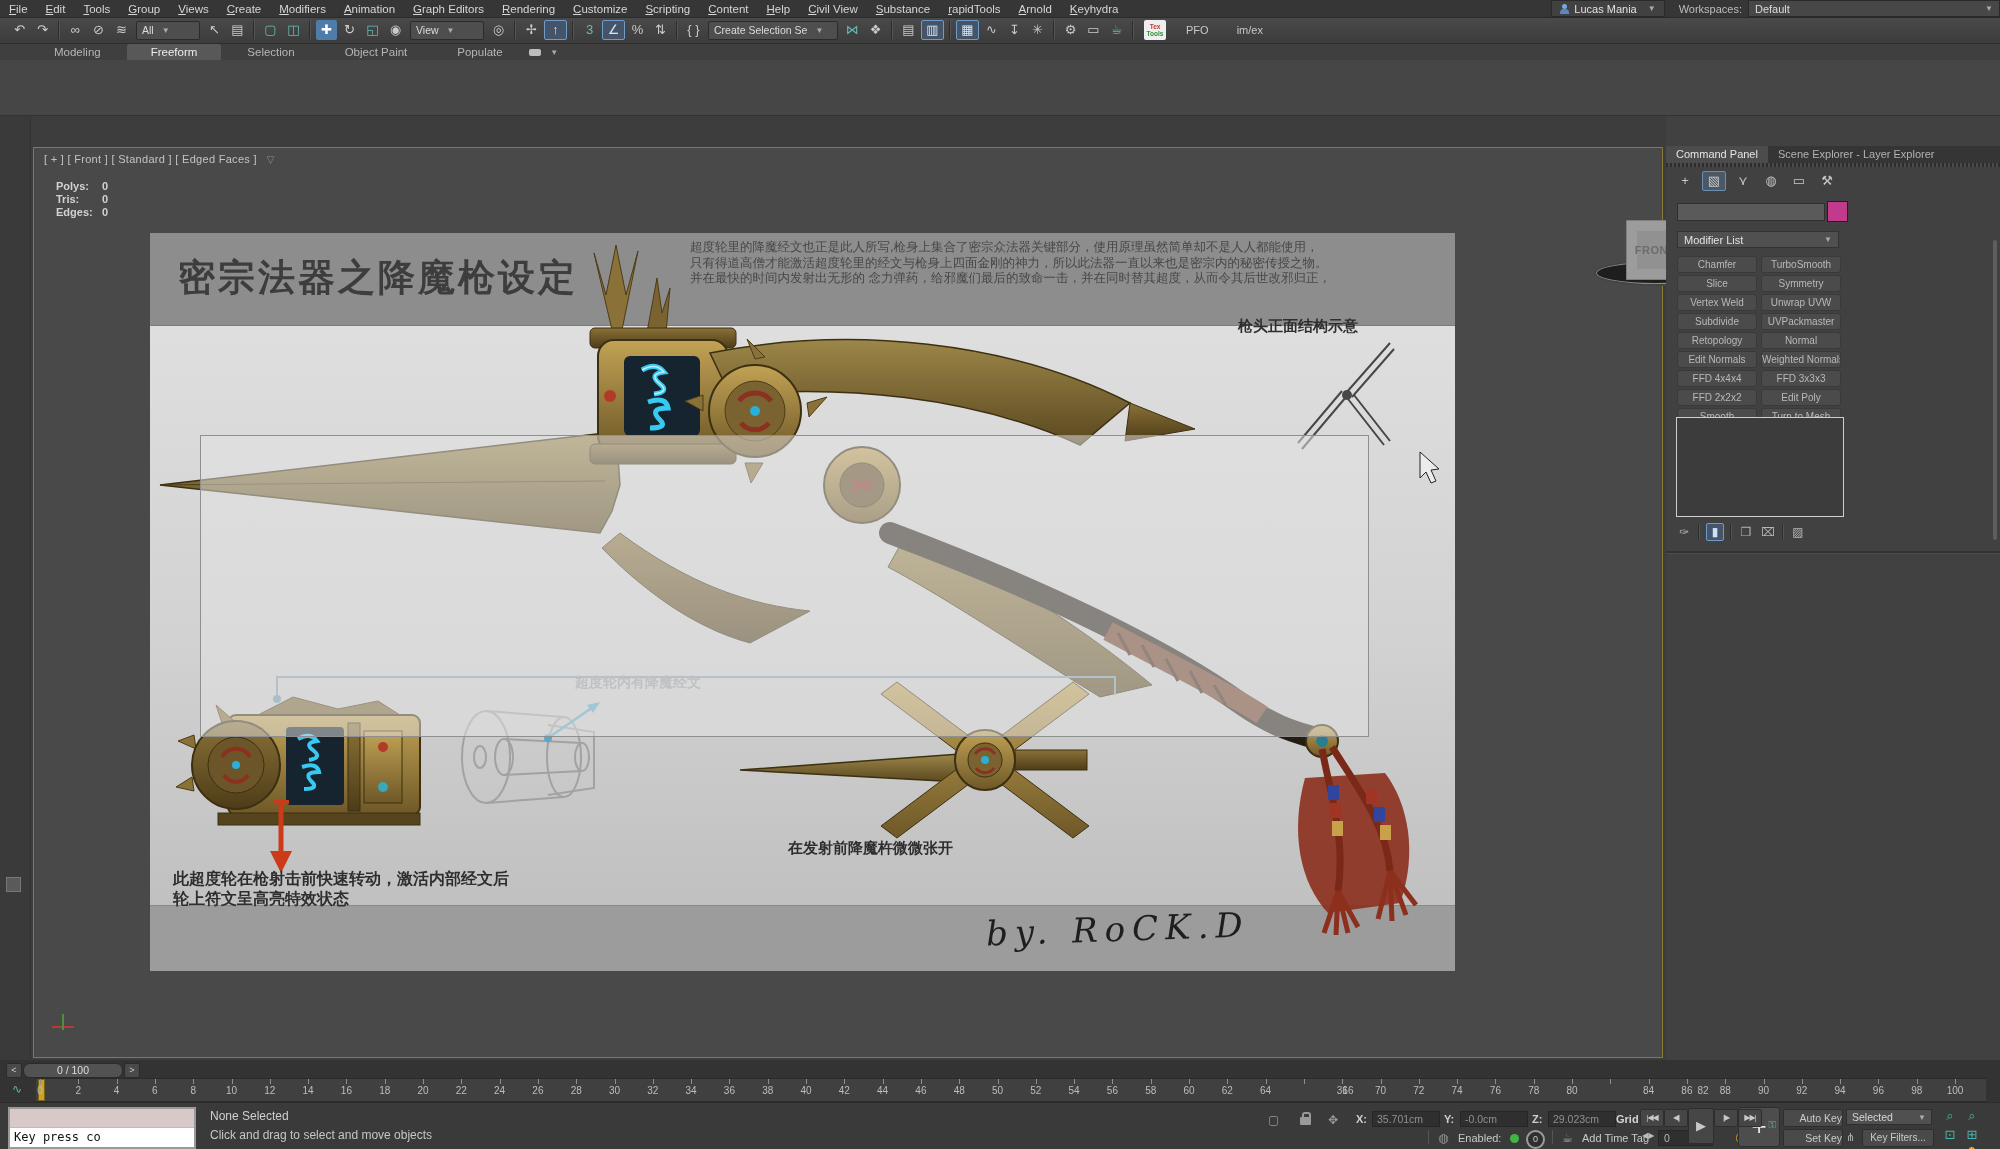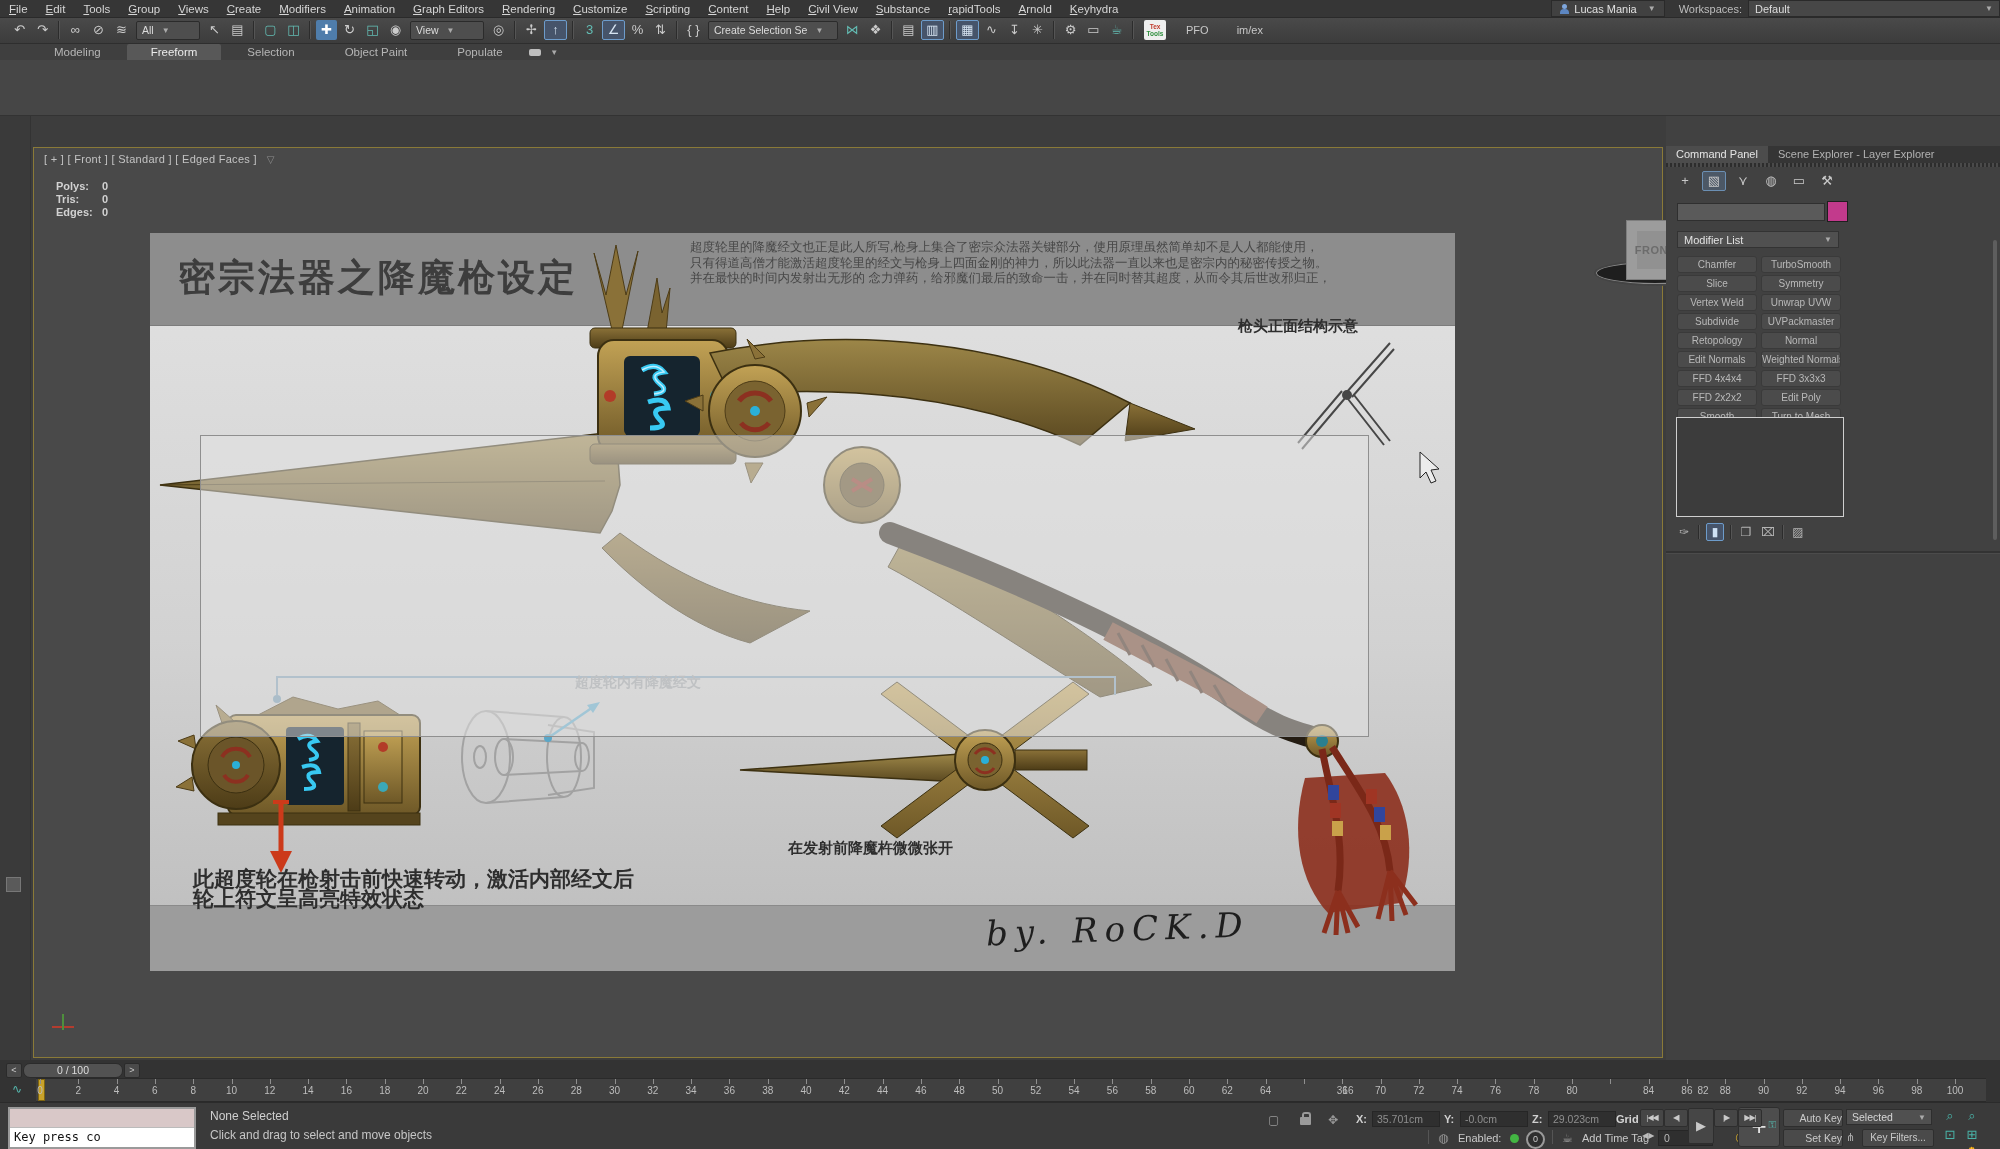--- a/index.html
+++ b/index.html
@@ -77,21 +77,21 @@
     letter-spacing:3px;font-family:"DejaVu Sans",sans-serif;}
   #art-desc{position:absolute;left:540px;top:7px;width:700px;}
   .desc-line{font-size:12.5px;line-height:15.7px;color:#474747;font-weight:500;white-space:nowrap;}
   #art-svg{position:absolute;left:0;top:0;z-index:2;}
   #art-overlay{position:absolute;left:50px;top:202px;width:1167px;height:300px;background:rgba(226,226,226,.52);
     border:1px solid #8f8f8f;z-index:3;}
   .anno{position:absolute;z-index:4;color:#2e2e2e;font-weight:bold;white-space:nowrap;}
   #anno-gunhead{left:1088px;top:84px;font-size:15px;}
   #anno-wheelnote{left:425px;top:441px;font-size:14px;color:#989da1;z-index:2;}
   #anno-pestle{left:638px;top:606px;font-size:15px;}
-  #anno-wheeldetail{left:43px;top:636px;font-size:21px;line-height:20px;}
+  #anno-wheeldetail{left:23px;top:636px;font-size:16px;line-height:20px;}
   #anno-signature{left:836px;top:676px;font-size:34px;font-weight:normal;color:#1e1e1e;
     font-family:"DejaVu Serif",serif;font-style:italic;letter-spacing:7px;transform:rotate(-2deg);z-index:4;}
   
   #cpanel{position:absolute;left:1666px;top:0;width:334px;height:945px;background:#414141;}
   #cp-tabs{position:absolute;left:0;top:31px;width:334px;height:17px;background:#353535;display:flex;}
   .cp-tab{font-size:11px;color:#b2b2b2;padding:0 10px;line-height:17px;white-space:nowrap;}
   .cp-tab.active{background:#4c4c4c;color:#e4e4e4;}
   #cp-dots{position:absolute;left:0;top:48px;width:334px;height:4px;
     background:repeating-linear-gradient(90deg,#2d2d2d 0 2px,#4a4a4a 2px 4px);}
   #cp-icons{position:absolute;left:8px;top:56px;display:flex;gap:6px;}

